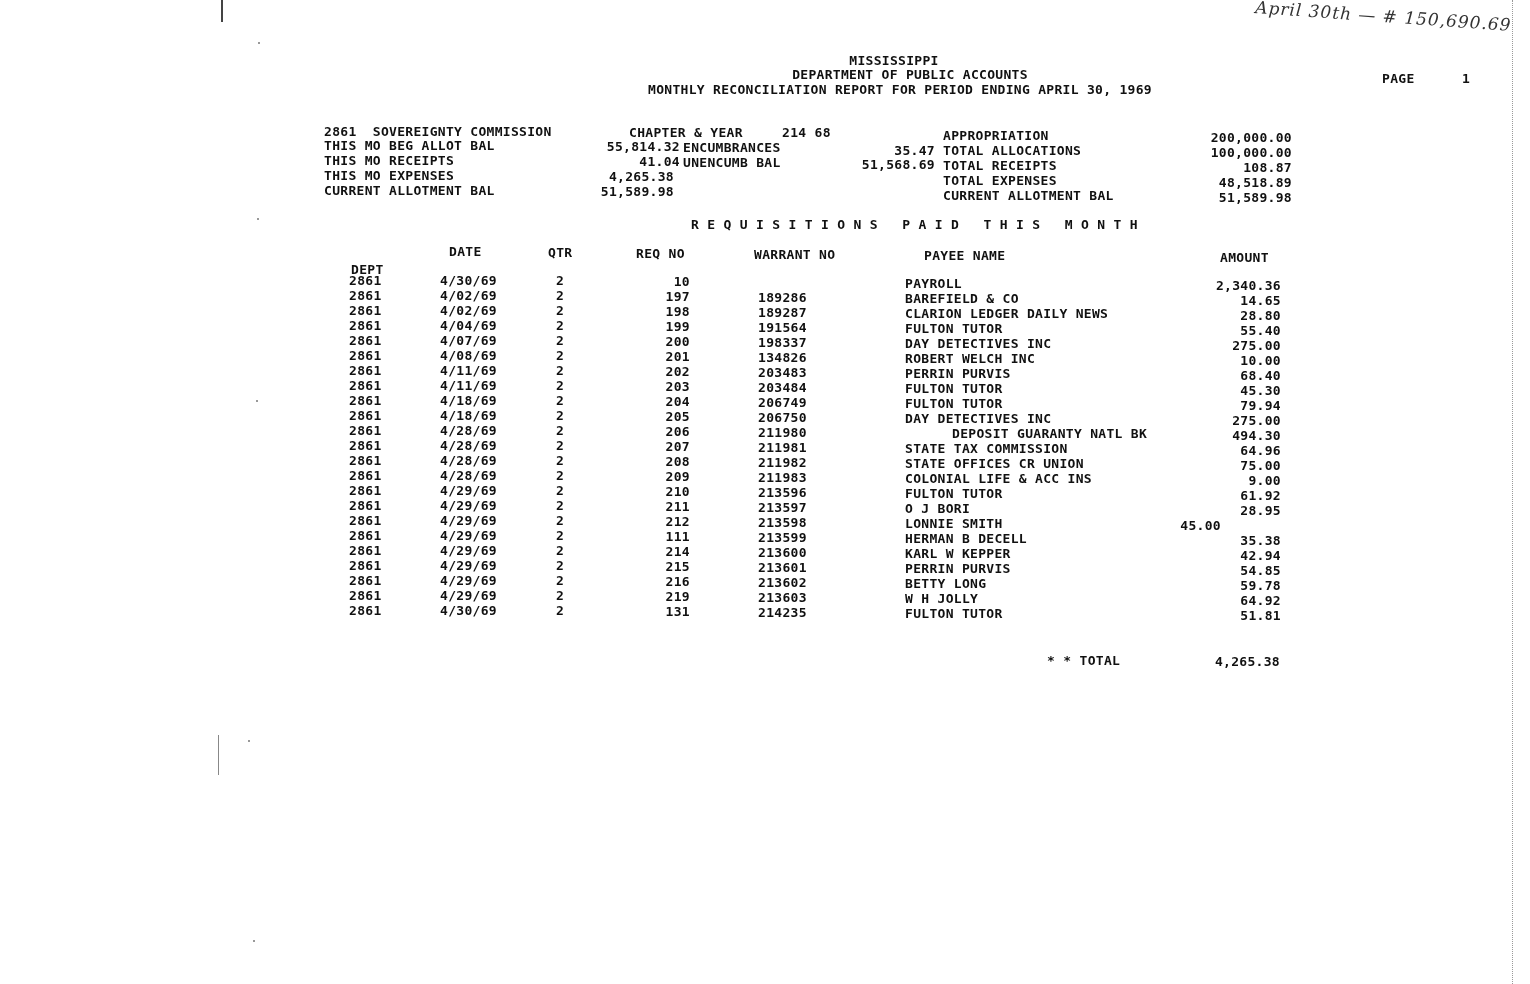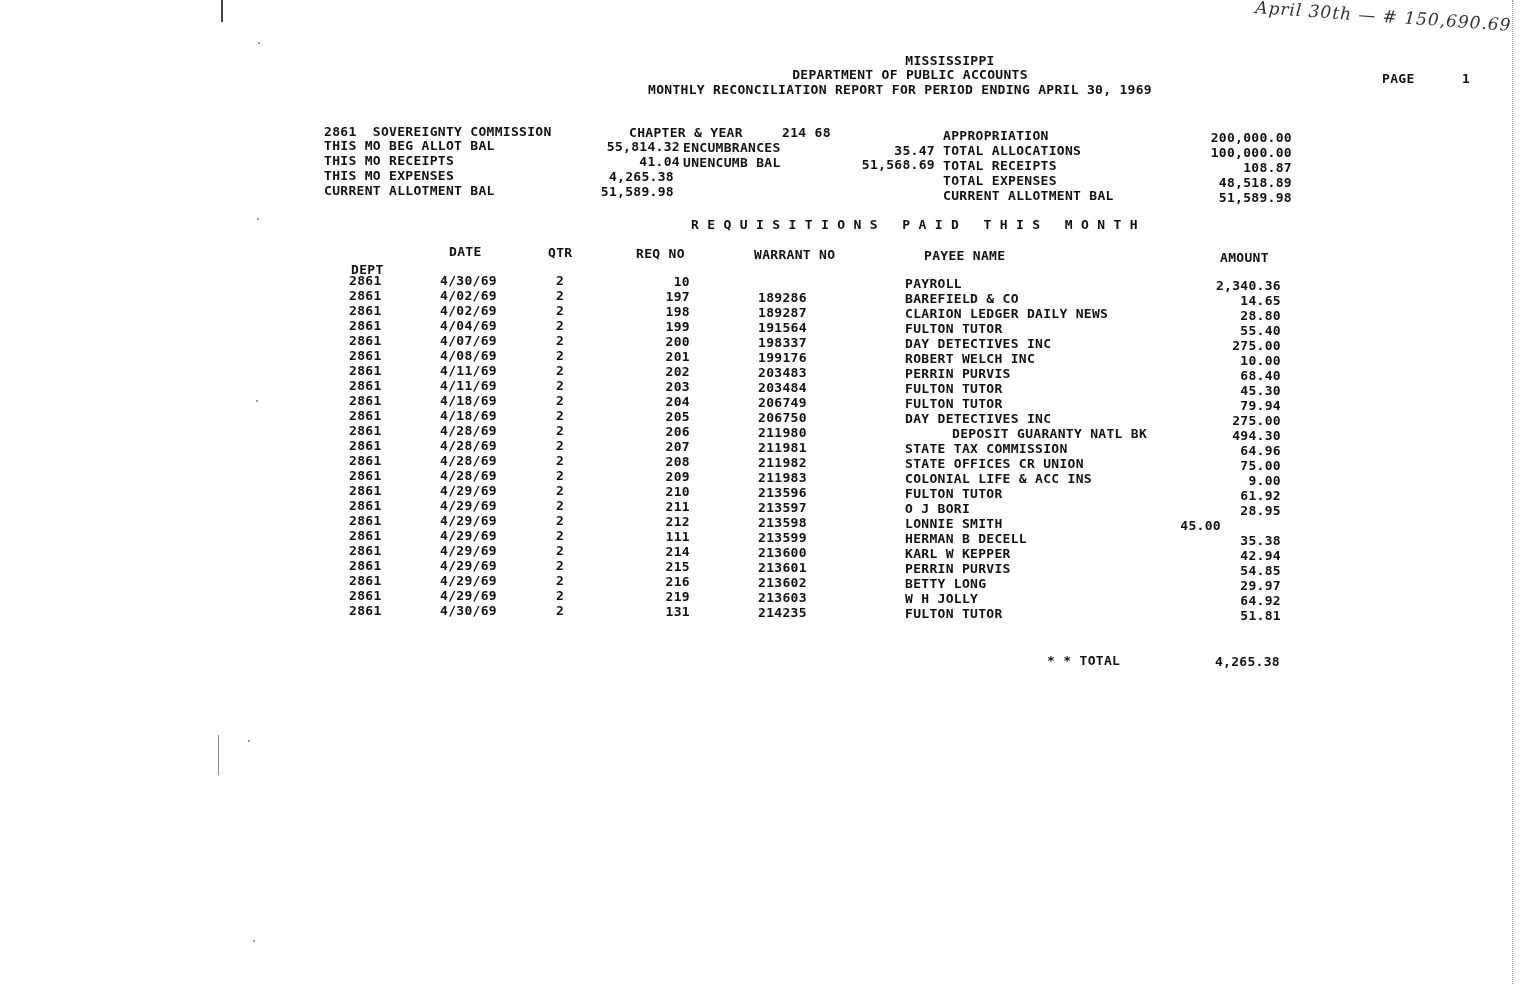--- a/index.html
+++ b/index.html
@@ -25,21 +25,21 @@
 <div class="dotted" style="left:1512px;top:0;height:984px;"></div>
 <div class="vline" style="left:218px;top:735px;width:1px;height:40px;background:#888;"></div>
 <div class="speck" style="left:258px;top:42px;"></div>
 <div class="speck" style="left:257px;top:218px;"></div>
 <div class="speck" style="left:256px;top:400px;"></div>
 <div class="speck" style="left:248px;top:740px;"></div>
 <div class="speck" style="left:253px;top:940px;"></div>
 
 <div class="hand" style="left:1255px;top:6px;">April 30th — # 150,690.69</div>
 
-<div class="t c" style="left:680px;width:540px;top:54px;text-align:center;">MISSISSIPPI</div>
+<div class="t c" style="left:624px;width:540px;top:54px;text-align:center;">MISSISSIPPI</div>
 <div class="t c" style="left:640px;width:540px;top:68px;">DEPARTMENT OF PUBLIC ACCOUNTS</div>
 <div class="t c" style="left:590px;width:620px;top:83px;">MONTHLY RECONCILIATION REPORT FOR PERIOD ENDING APRIL 30, 1969</div>
 <div class="t" style="left:1382px;top:72px;">PAGE</div>
 <div class="t" style="left:1462px;top:72px;">1</div>
 
 <div class="t" style="left:324px;top:125px;">2861  SOVEREIGNTY COMMISSION</div>
 <div class="t" style="left:629px;top:126px;">CHAPTER &amp; YEAR</div>
 <div class="t" style="left:782px;top:126px;">214 68</div>
 
 <div class="t" style="left:324px;top:139px;">THIS MO BEG ALLOT BAL</div>
@@ -123,21 +123,21 @@
       <div class="t r" style="left: 620px; top: 335px; width: 70px;">200</div>
       <div class="t" style="left: 758px; top: 336px;">198337</div>
       <div class="t" style="left: 905px; top: 337px;">DAY DETECTIVES INC</div>
       <div class="t r" style="left: 1160px; top: 339px; width: 121px;">275.00</div>
     </div>
     <div>
       <div class="t" style="left: 349px; top: 349px;">2861</div>
       <div class="t" style="left: 440px; top: 349px;">4/08/69</div>
       <div class="t" style="left: 556px; top: 349px;">2</div>
       <div class="t r" style="left: 620px; top: 350px; width: 70px;">201</div>
-      <div class="t" style="left: 758px; top: 351px;">199176</div>
+      <div class="t" style="left: 758px; top: 351px;">134826</div>
       <div class="t" style="left: 905px; top: 352px;">ROBERT WELCH INC</div>
       <div class="t r" style="left: 1160px; top: 354px; width: 121px;">10.00</div>
     </div>
     <div>
       <div class="t" style="left: 349px; top: 364px;">2861</div>
       <div class="t" style="left: 440px; top: 364px;">4/11/69</div>
       <div class="t" style="left: 556px; top: 364px;">2</div>
       <div class="t r" style="left: 620px; top: 365px; width: 70px;">202</div>
       <div class="t" style="left: 758px; top: 366px;">203483</div>
       <div class="t" style="left: 905px; top: 367px;">PERRIN PURVIS</div>
@@ -260,21 +260,21 @@
       <div class="t" style="left: 905px; top: 562px;">PERRIN PURVIS</div>
       <div class="t r" style="left: 1160px; top: 564px; width: 121px;">54.85</div>
     </div>
     <div>
       <div class="t" style="left: 349px; top: 574px;">2861</div>
       <div class="t" style="left: 440px; top: 574px;">4/29/69</div>
       <div class="t" style="left: 556px; top: 574px;">2</div>
       <div class="t r" style="left: 620px; top: 575px; width: 70px;">216</div>
       <div class="t" style="left: 758px; top: 576px;">213602</div>
       <div class="t" style="left: 905px; top: 577px;">BETTY LONG</div>
-      <div class="t r" style="left: 1160px; top: 579px; width: 121px;">29.97</div>
+      <div class="t r" style="left: 1160px; top: 579px; width: 121px;">59.78</div>
     </div>
     <div>
       <div class="t" style="left: 349px; top: 589px;">2861</div>
       <div class="t" style="left: 440px; top: 589px;">4/29/69</div>
       <div class="t" style="left: 556px; top: 589px;">2</div>
       <div class="t r" style="left: 620px; top: 590px; width: 70px;">219</div>
       <div class="t" style="left: 758px; top: 591px;">213603</div>
       <div class="t" style="left: 905px; top: 592px;">W H JOLLY</div>
       <div class="t r" style="left: 1160px; top: 594px; width: 121px;">64.92</div>
     </div>

